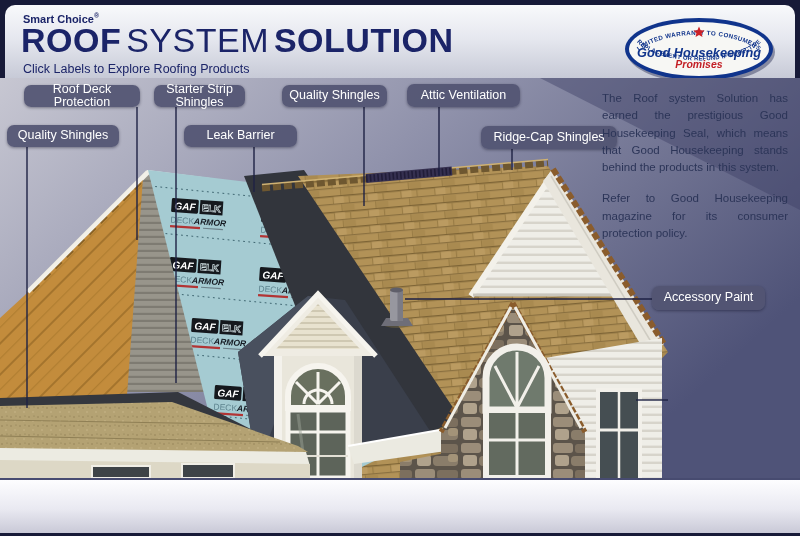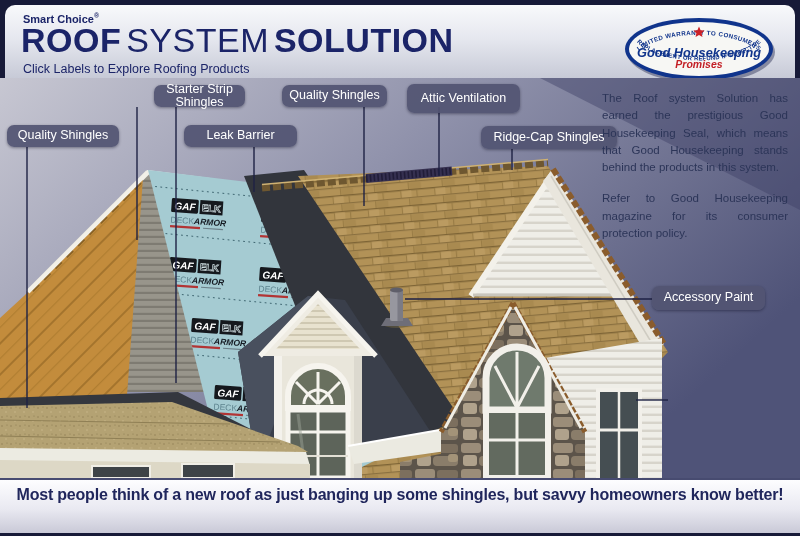--- a/index.html
+++ b/index.html
@@ -18,21 +18,21 @@
   .seal{position:absolute;top:11px;right:20px;width:152px;height:68px;}
   
   .stage{position:absolute;top:78px;left:0;width:800px;height:400px;}
   .scene{position:absolute;top:0;left:0;}
   .lbl{position:absolute;display:flex;align-items:center;justify-content:center;
        background:rgba(82,84,114,.93);color:#fff;font-size:12.5px;border-radius:7px;
        box-shadow:0 1px 3px rgba(8,8,28,.4);cursor:pointer;text-align:center;line-height:1.05;}
   #lbl-rdp{left:24px;top:7px;width:116px;height:22px;}
   #lbl-sss{left:154px;top:7px;width:91px;height:22px;}
   #lbl-qs {left:282px;top:7px;width:105px;height:22px;}
-  #lbl-av {left:407px;top:6px;width:113px;height:29px;}
+  #lbl-av {left:407px;top:6px;width:113px;height:23px;}
   #lbl-qm {left:7px;top:47px;width:112px;height:22px;}
   #lbl-lb {left:184px;top:47px;width:113px;height:22px;}
   #lbl-rcs{left:457px;top:48px;width:136px;height:23px;margin-left:24px;}
   #lbl-ap {left:652px;top:208px;width:113px;height:24px;}
   #lbl-fcs{left:668px;top:310px;width:117px;height:24px;}
   
   .info{position:absolute;left:602px;top:12px;width:186px;color:#2c3558;font-size:11.5px;
         line-height:1.5;text-align:justify;}
   .info p{margin:0 0 14px 0;}
   
@@ -323,29 +323,29 @@
     <line x1="364" y1="107" x2="364" y2="206"></line>
     <line x1="439" y1="107" x2="439" y2="176"></line>
     <line x1="27" y1="147" x2="27" y2="408"></line>
     <line x1="254" y1="147" x2="254" y2="192"></line>
     <line x1="512" y1="149" x2="512" y2="170"></line>
     <line x1="405" y1="299" x2="652" y2="299"></line>
     <line x1="636" y1="400" x2="668" y2="400"></line>
   </g>
 </svg>
 
+  <div class="lbl" id="lbl-rdp">Roof Deck Protection</div>
   <div class="lbl" id="lbl-sss">Starter Strip Shingles</div>
   <div class="lbl" id="lbl-qs">Quality Shingles</div>
   <div class="lbl" id="lbl-av">Attic Ventilation</div>
   <div class="lbl" id="lbl-qm">Quality Shingles</div>
   <div class="lbl" id="lbl-lb">Leak Barrier</div>
   <div class="lbl" id="lbl-rcs">Ridge-Cap Shingles</div>
   <div class="lbl" id="lbl-ap">Accessory Paint</div>
 
   <div class="info">
     <p>The Roof system Solution has earned the prestigious Good Housekeeping Seal, which means that Good Housekeeping stands behind the products in this system.</p>
     <p>Refer to Good Housekeeping magazine for its consumer protection policy.</p>
   </div>
 </div>
 
 <div class="banner">
-  <p class="headline">Most people think of a new roof as just banging up some shingles, but savvy homeowners know better!</p>
 </div>
 
 </body></html>

